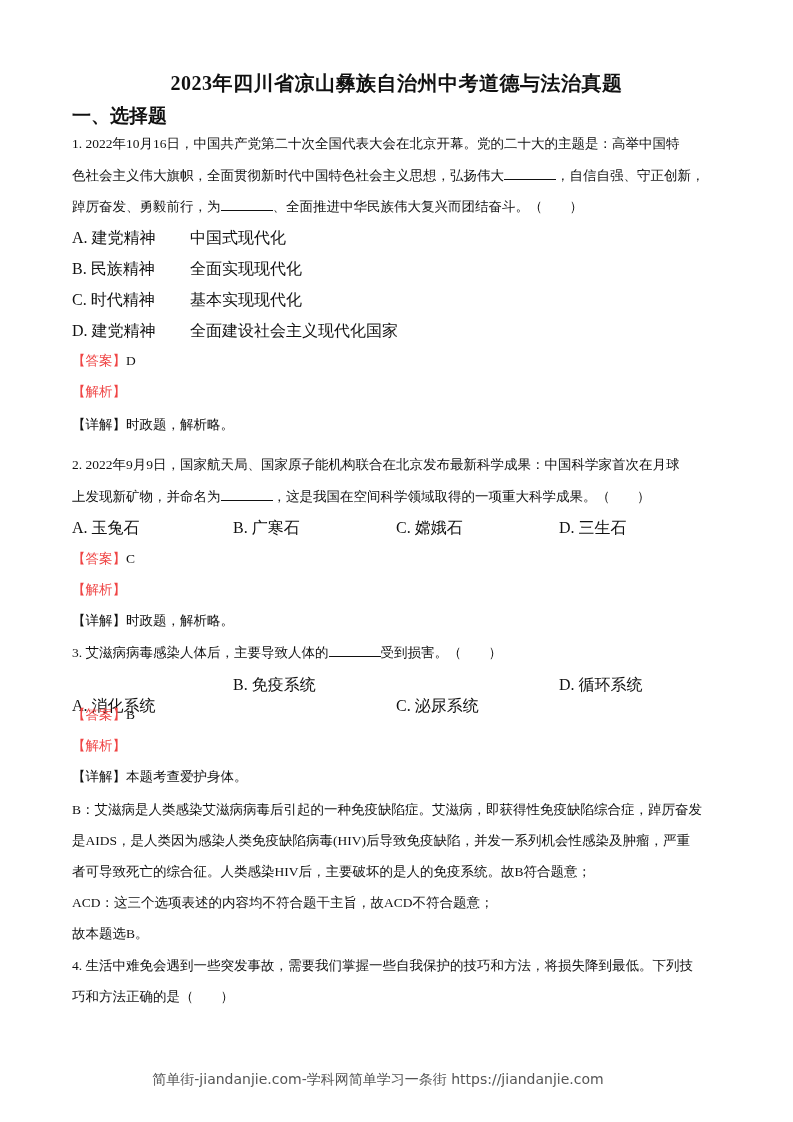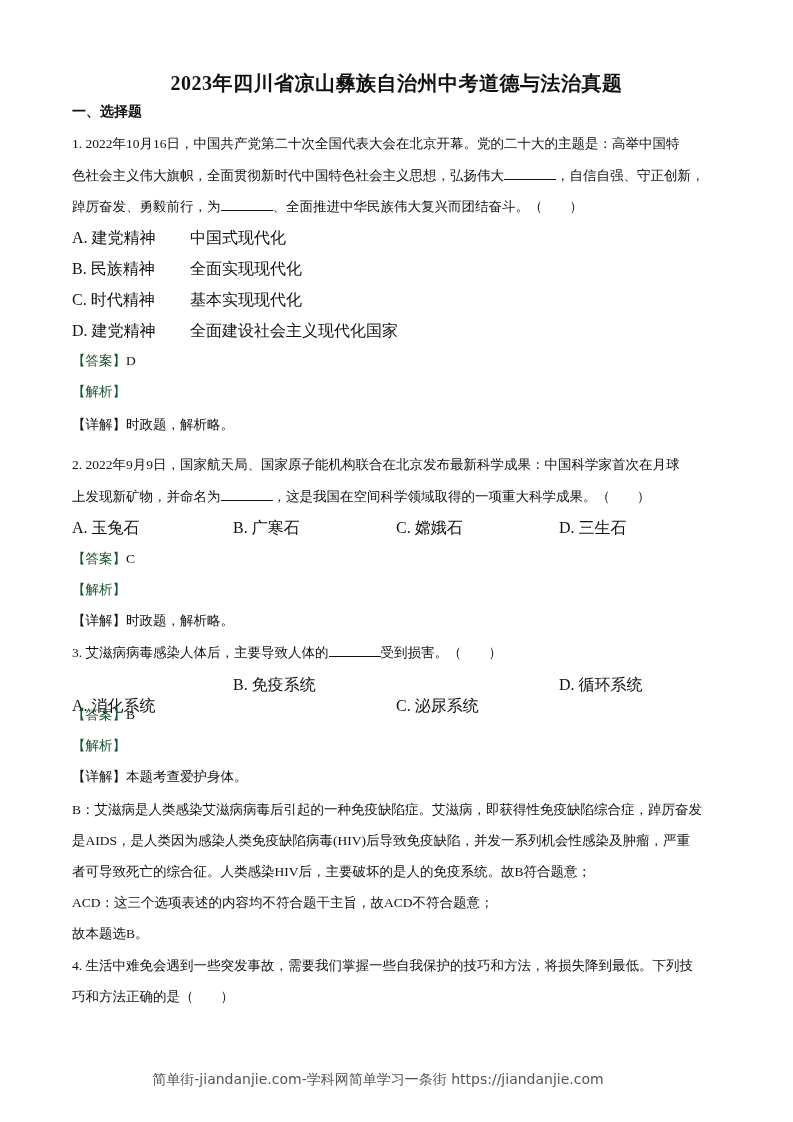--- a/index.html
+++ b/index.html
@@ -1,23 +1,23 @@
 <!DOCTYPE html>
 <html><head>
 <meta charset="utf-8">
 <style>
   html, body { margin: 0; padding: 0; background: #ffffff; }
   body { width: 793px; height: 1122px; position: relative; overflow: hidden;
          font-family: "Liberation Serif", "DejaVu Serif", serif; color: #111; }
   .title { position: absolute; top: 70px; left: 0; width: 793px; text-align: center;
            font-size: 20px; font-weight: bold; letter-spacing: 0.5px; }
-  .section { position: absolute; top: 103px; left: 72px; font-size: 14px; font-weight: bold; }
+  .section { position: absolute; top: 103px; left: 72px; font-size: 19px; font-weight: bold; }
   .line { position: absolute; left: 72px; font-size: 13.5px; white-space: nowrap; line-height: 18px; }
   .blank { display: inline-block; width: 52px; border-bottom: 1px solid #111; height: 13px; vertical-align: baseline; }
-  .tag { color: #14532d; }
+  .tag { color: #ef4444; }
   .opt { position: absolute; font-size: 16px; white-space: nowrap; }
   .footer { position: absolute; top: 1071px; left: 0; width: 756px; text-align: center;
             font-family: "DejaVu Sans", sans-serif; font-size: 14px; color: #555; }
 </style>
 </head>
 <body>
 
 <div class="title">2023年四川省凉山彝族自治州中考道德与法治真题</div>
 <div class="section">一、选择题</div>
 

